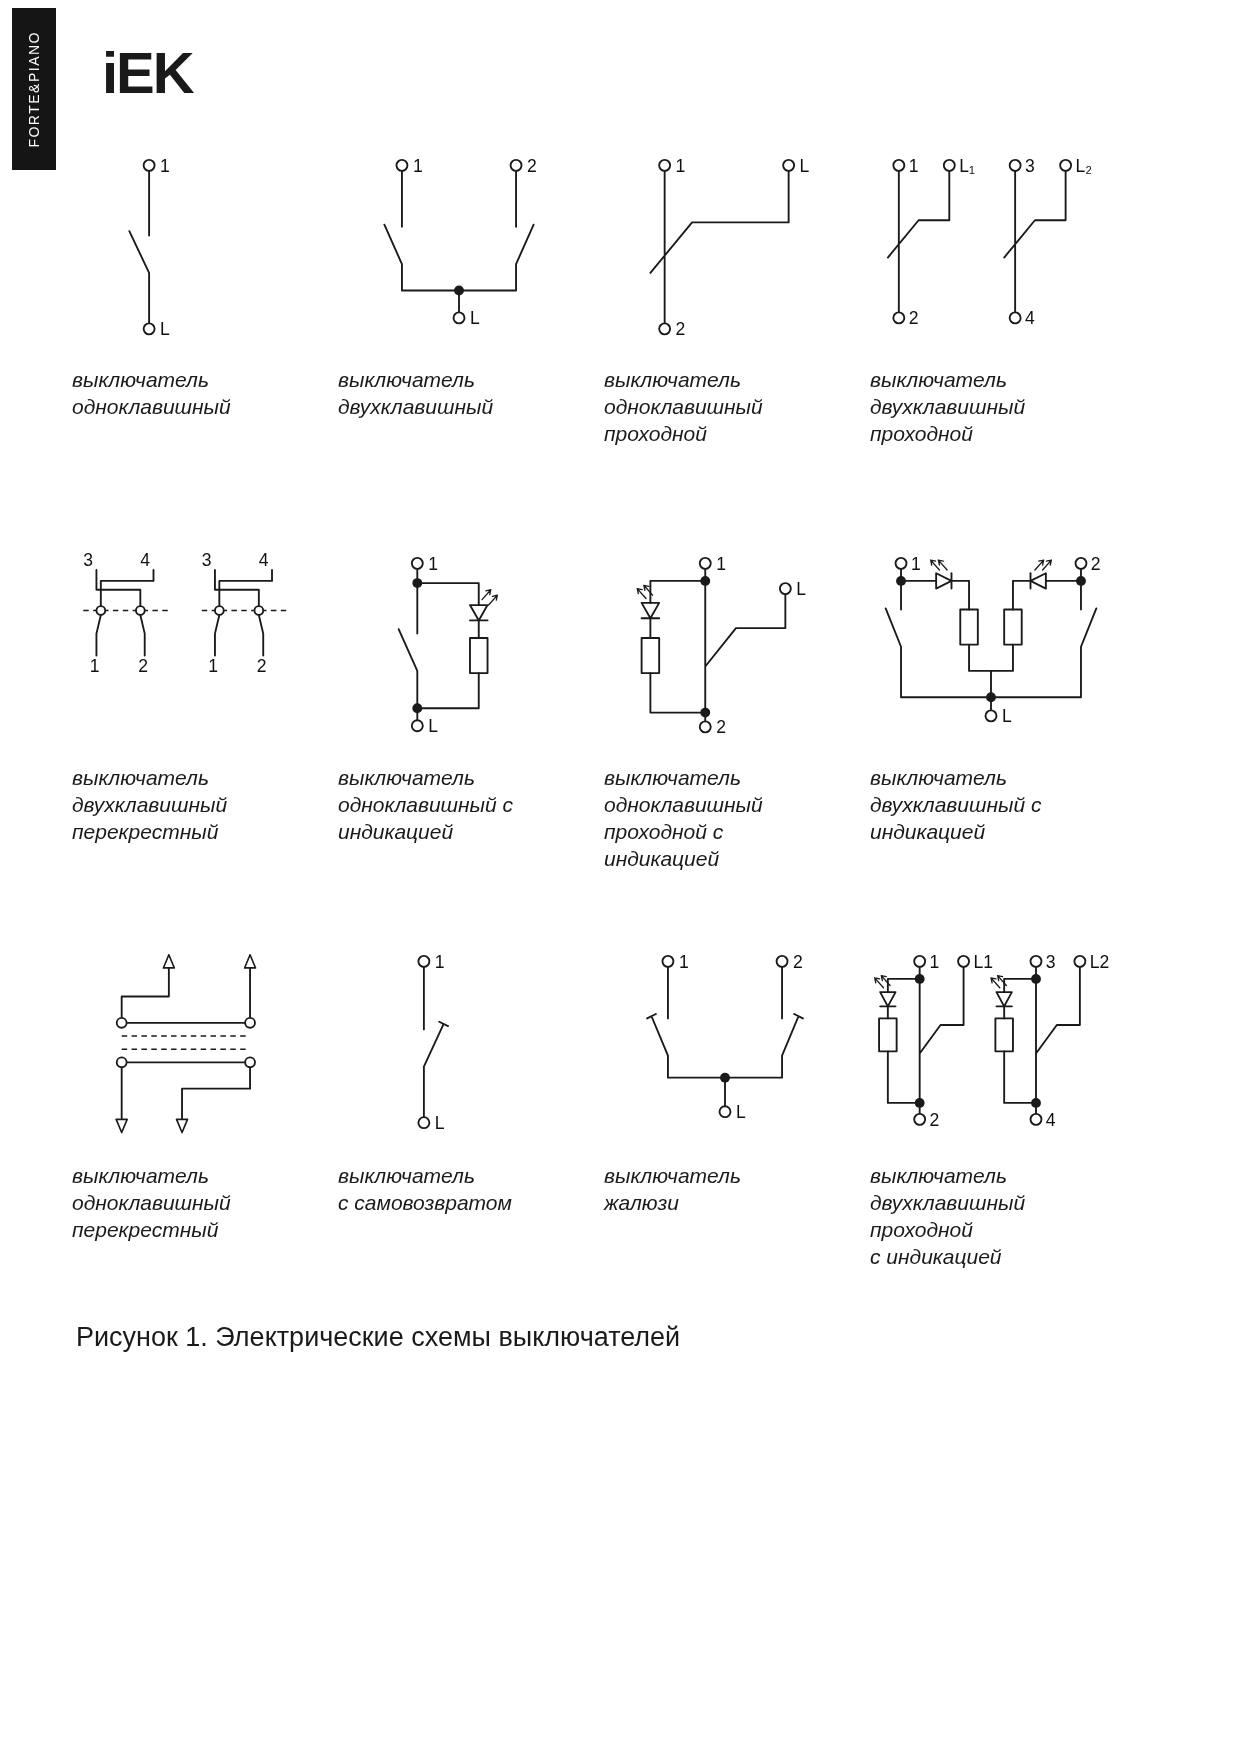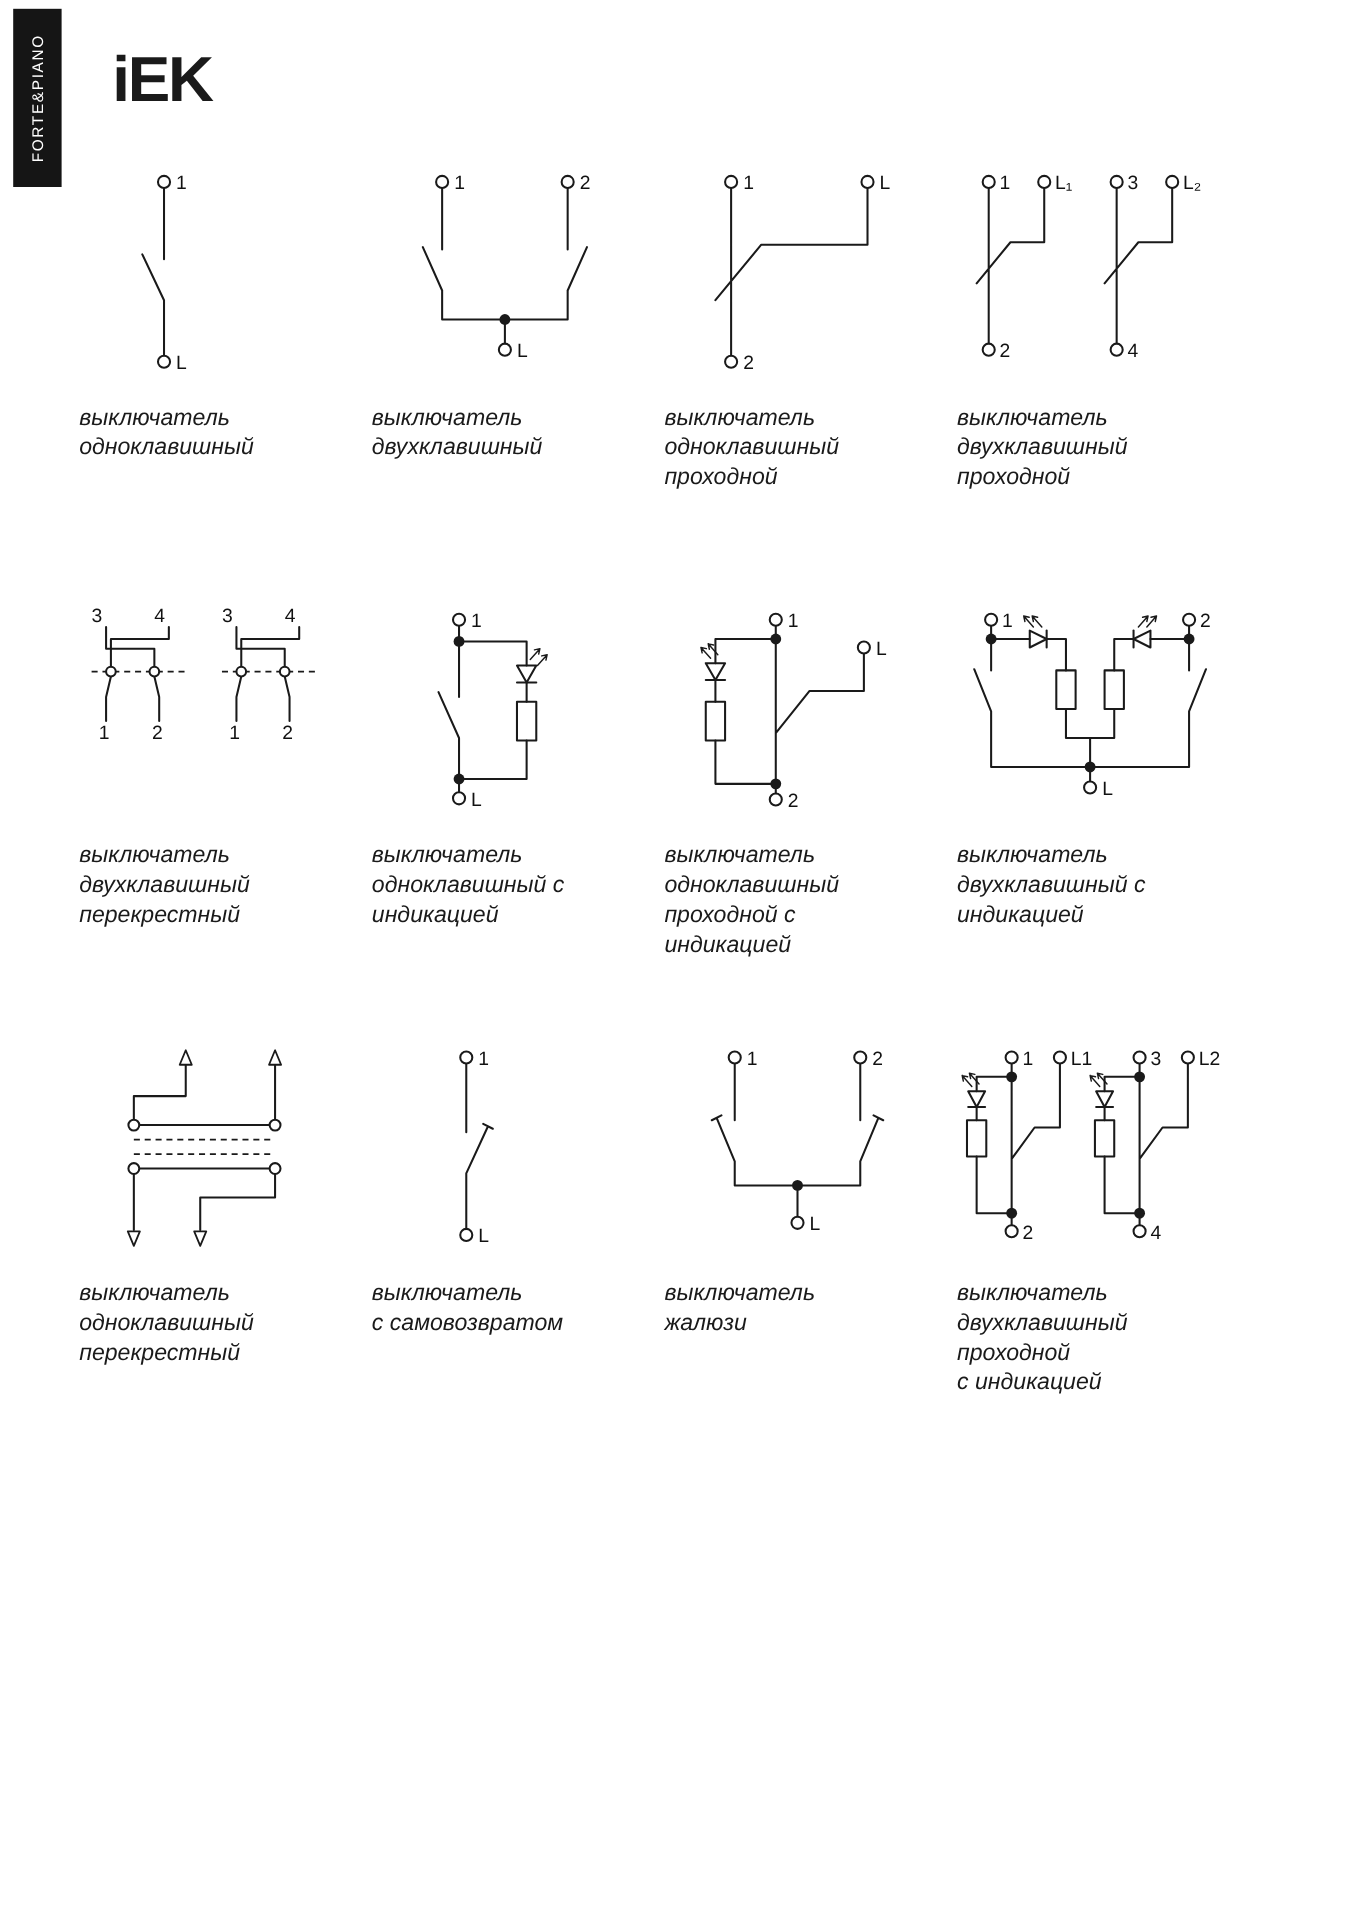--- a/index.html
+++ b/index.html
@@ -316,14 +316,15 @@
         <text x="160" y="164">4</text>
       </svg>
       <div class="cap">выключатель
 двухклавишный
 проходной
 с индикацией</div>
     </div>
 
   </div>
 
+  <div class="figcap">Рисунок 1. Электрические схемы выключателей</div>
 
 </div>
 
 </body></html>

